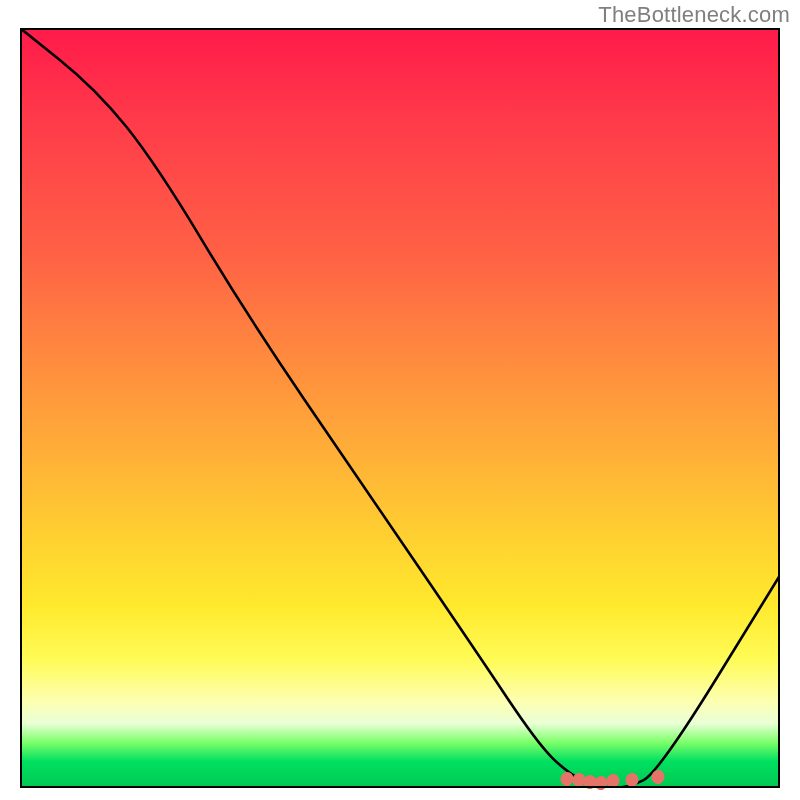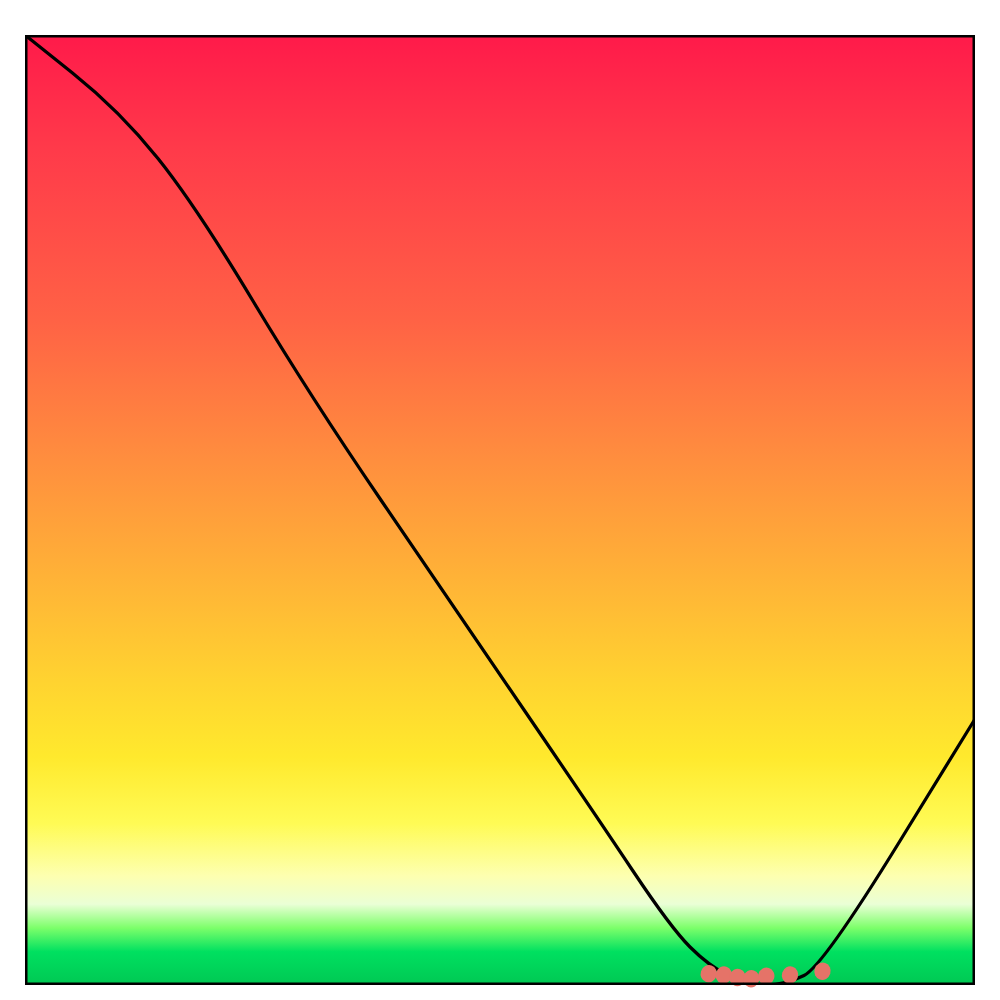--- a/index.html
+++ b/index.html
@@ -73,20 +73,21 @@
     height: 14px;
     background: #e57368;
     border-radius: 50%;
     transform: translate(-50%, -50%) rotate(18deg);
   }
 </style>
 </head>
 <body>
 
 <div class="wrap">
+  <div class="attribution">TheBottleneck.com</div>
 
   <div class="plot-area">
     <div class="gradient-bg"></div>
 
     <svg class="curve-svg" viewBox="0 0 760 760" preserveAspectRatio="none">
       <path id="curve-path" d="M 0,0 Q 0,0 38,30.399999999999977 Q 76,60.799999999999955 106.39999999999999,98.80000000000001 Q 136.79999999999998,136.80000000000007 182.39999999999998,212.80000000000004 Q 228,288.8 285,372.4 Q 342,456 399,539.6 Q 456,623.2 486.40000000000003,668.8 Q 516.8000000000001,714.4 532,729.5999999999999 Q 547.1999999999999,744.8 562.4,752.4 Q 577.6,760 592.8,760 Q 608,760 623.2,752.4 Q 638.4,744.8 699.2,646 T 760,547.2" fill="none" stroke="#000" stroke-width="2.6" stroke-linecap="round" stroke-linejoin="round"></path>
     </svg>
 
     <div class="markers" id="markers">
         <div class="marker" style="left: 547.2px; top: 750.88px;"></div>

